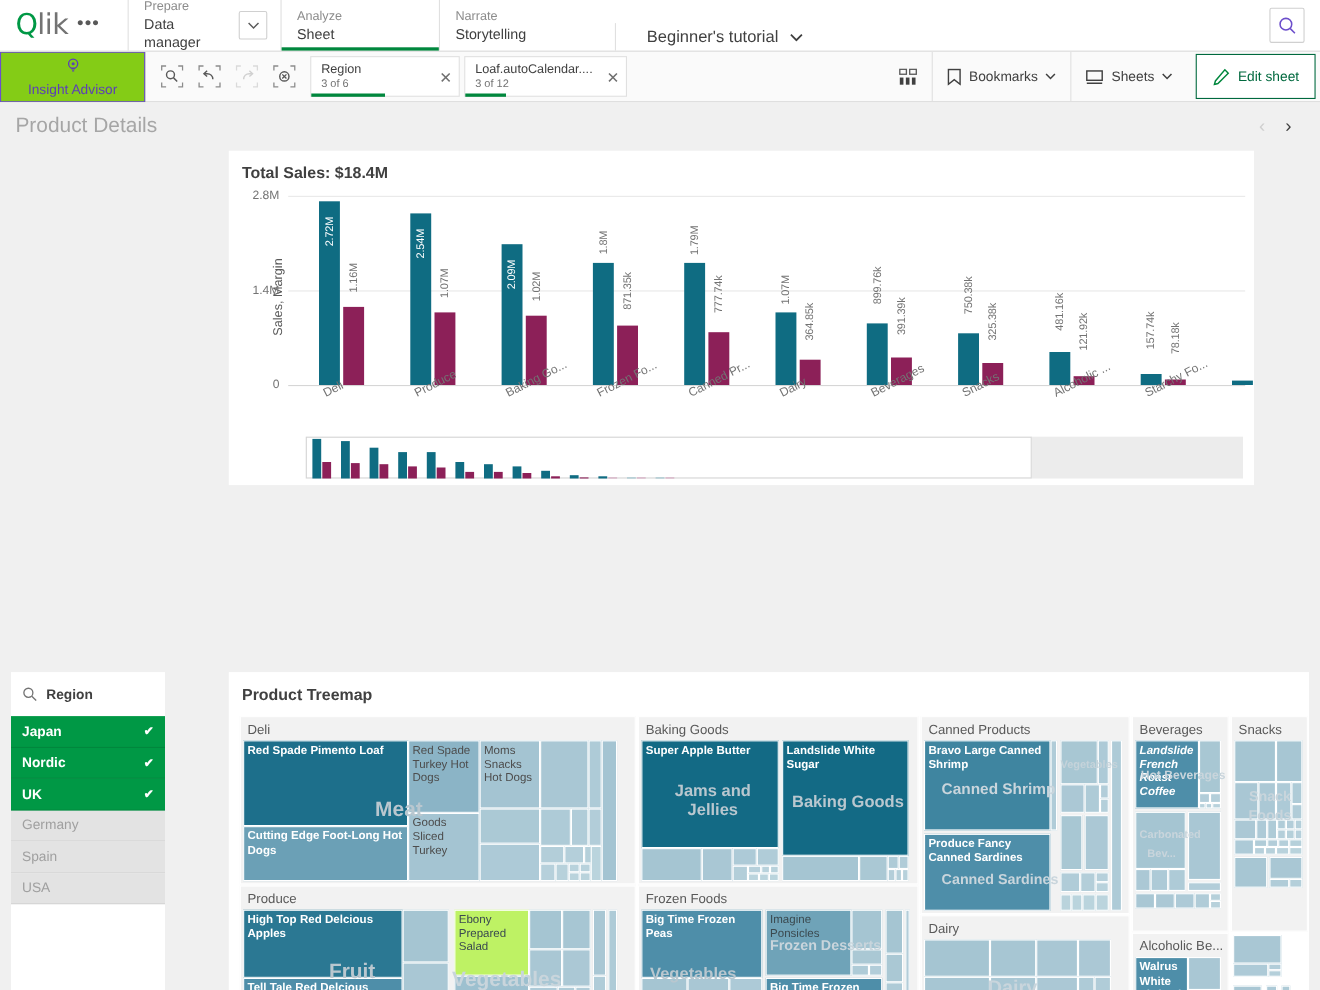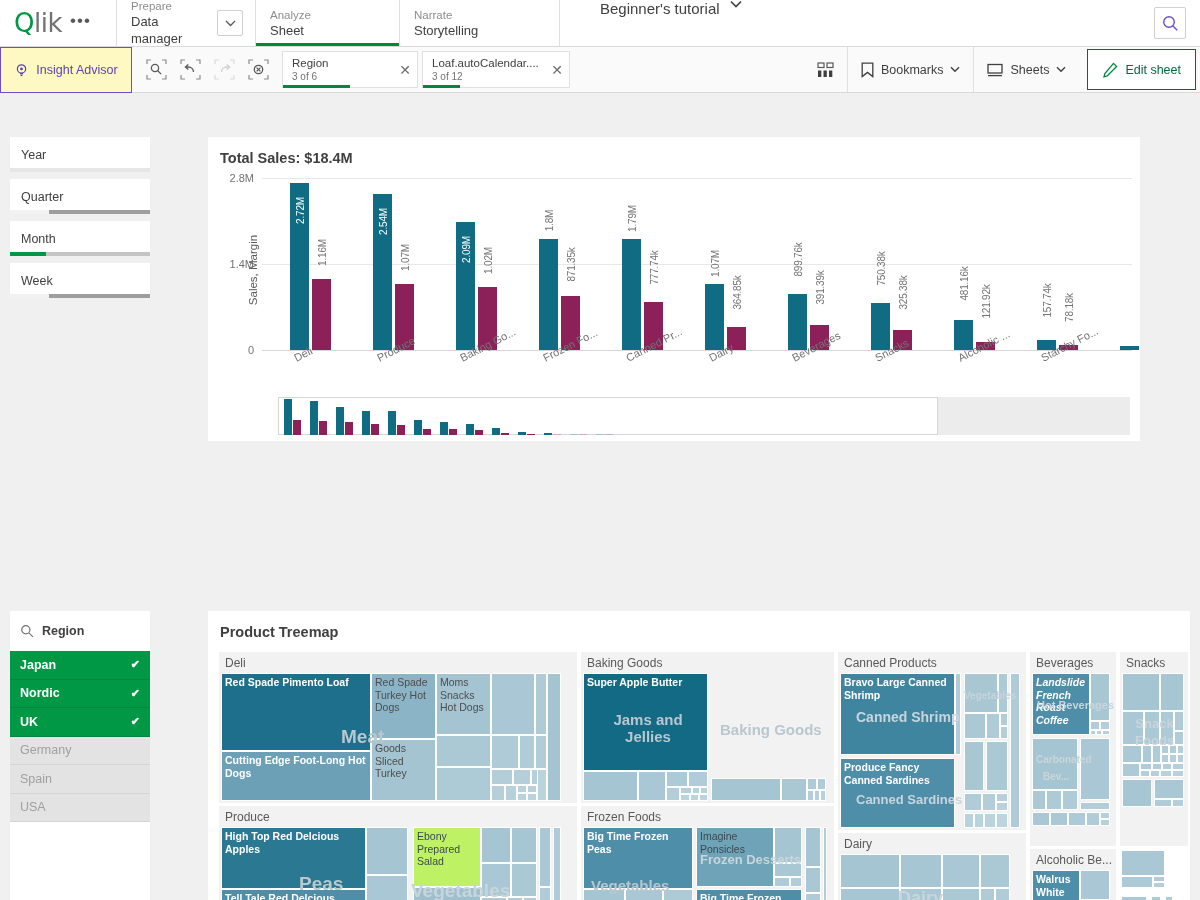--- a/index.html
+++ b/index.html
@@ -32,36 +32,36 @@
   }
   .prepare-wrap { display: flex; border-left: 1px solid #e0e0e0; }
   .prepare-wrap .nav-sec { border-left: none; width: 100px; }
   .chev-box {
     width: 26px; height: 26px; border: 1px solid #d0d0d0; border-radius: 2px;
     display:flex; align-items:center; justify-content:center; align-self:center;
     margin-right: 12px; color:#595959; font-size: 11px; background:#fff;
   }
   .sec-analyze { width: 144px; }
   .sec-narrate { width: 160px; }
-  .app-title-zone { flex: 1; display: flex; align-items: flex-start; padding-left: 40px; border-left: 1px solid #e0e0e0; gap: 10px; }
+  .app-title-zone { flex: 1; display: flex; align-items: center; padding-left: 28px; border-left: 1px solid #e0e0e0; gap: 10px; margin-top: 21px; }
   .app-title { font-size: 15px; color: #404040; }
   .topbar-search {
     width: 32px; height: 32px; border: 1px solid #d0d0d0; border-radius: 2px;
     align-self: center; margin-right: 14px; display: flex; align-items: center; justify-content: center;
   }
 
   
   .selbar {
     height: 46px; background: #fafafa; border-bottom: 1px solid #d9d9d9;
     display: flex; align-items: stretch;
   }
   .insight-advisor {
     width: 132px; display: flex; align-items: center; justify-content: center; gap: 7px;
-    border: 1px solid #6c4ecb; background: #fef9c3; color: #5c3fb8; font-size: 12.5px;
-    margin: 0; height: 46px;
+    border: 1px solid #6c4ecb; background: #84cc16; color: #5c3fb8; font-size: 12.5px;
+    margin: 0; height: 46px; flex-direction: column;
   }
   .seltools { display: flex; align-items: center; gap: 10px; padding: 0 12px; }
   .seltool { width: 24px; height: 24px; display:flex; align-items:center; justify-content:center; }
   .chips { display: flex; align-items: stretch; gap: 0; flex: 1; }
   .chip {
     position: relative; background: #fff; border: 1px solid #e0e0e0; margin: 4px 4px 4px 0;
     min-width: 128px; display: flex; align-items: center; padding: 0 6px 0 9px; gap: 8px;
   }
   .chip-txt { flex: 1; }
   .chip-name { font-size: 11.5px; color: #404040; line-height: 14px; white-space: nowrap; overflow: hidden; }
@@ -329,45 +329,28 @@
               <path d="M11.5 1.4l3.1 3.1L5.2 13.9 2 14.8l.9-3.2z" stroke="#00873d" stroke-width="1.3" fill="none"></path>
             </svg>
         </span>
         <span>Edit sheet</span>
       </div>
     </div>
   </div>
 
   <div class="canvas">
 
-
-    <div class="filterpane">
-      <div class="filt">
-        <span>Year</span>
-        <div class="filt-bar" style="background:#e6e6e6;"></div>
-      </div>
-      <div class="filt">
-        <span>Quarter</span>
-        <div class="filt-bar" style="background:#9e9e9e;">
-          <div class="fill" style="width:28%;background:#f2f2f2;"></div>
-        </div>
-      </div>
-      <div class="filt">
-        <span>Month</span>
-        <div class="filt-bar" style="background:#c4c4c4;">
-          <div class="fill" style="width:26%;background:#009845;"></div>
-        </div>
-      </div>
-      <div class="filt">
-        <span>Week</span>
-        <div class="filt-bar" style="background:#9e9e9e;">
-          <div class="fill" style="width:28%;background:#f2f2f2;"></div>
-        </div>
-      </div>
-    </div>
+    <div class="sheet-head">
+      <div class="sheet-title">Product Details</div>
+      <div class="sheet-nav">
+        <span class="nav-arrow disabled">‹</span>
+        <span class="nav-arrow">›</span>
+      </div>
+    </div>
+
 
     <div class="card" id="barcard">
       <div class="card-title">Total Sales: $18.4M</div>
 
       <div class="bar-plot" style="height:184px;margin-top:12px;">
         <div class="yaxis-title" style="left:10px;">Sales, Margin</div>
 
         <div class="ytick" style="top:-6px;width:46px;left:0;">2.8M</div>
         <div class="ytick" style="top:80px;width:46px;left:0;">1.4M</div>
         <div class="ytick" style="top:166px;width:46px;left:0;">0</div>
@@ -630,21 +613,21 @@
             <div class="leaf" style="left:260px;top:36px;width:30px;height:34px;background:#a9c7d4;"></div>
             <div class="leaf" style="left:290px;top:36px;width:26px;height:34px;background:#abc8d5;"></div>
             <div class="leaf" style="left:260px;top:70px;width:26px;height:30px;background:#adcad7;"></div>
             <div class="leaf" style="left:286px;top:70px;width:16px;height:30px;background:#aecbd7;"></div>
             <div class="leaf" style="left:302px;top:70px;width:14px;height:15px;background:#b0ccd8;"></div>
 
             <div class="leaf" style="left:318px;top:0;width:12px;height:60px;background:#a9c7d4;"></div>
             <div class="leaf" style="left:318px;top:60px;width:12px;height:22px;background:#b0ccd8;"></div>
 
             <div class="leaf" style="left:332px;top:0;width:8px;height:127px;background:#aecbd7;"></div>
-            <div class="catlabel" style="left:78px;top:48px;font-size:19px;">Peas</div>
+            <div class="catlabel" style="left:78px;top:48px;font-size:19px;">Fruit</div>
             <div class="catlabel light" style="left:190px;top:55px;font-size:19px;">Vegetables</div>
           </div>
         </div>
 
         <div class="tgroup" style="left:362px;top:0;width:255px;height:153px;">
           <div class="thead">Baking Goods</div>
           <div class="tbody">
             <div class="leaf" style="left:0;top:0;width:125px;height:98px;background:#136a85;">
               <div class="lbl">Super Apple Butter</div>
             </div>
@@ -652,20 +635,23 @@
             <div class="leaf" style="left:55px;top:98px;width:28px;height:30px;background:#a9c7d4;"></div>
             <div class="leaf" style="left:83px;top:98px;width:22px;height:16px;background:#adcad7;"></div>
             <div class="leaf" style="left:105px;top:98px;width:20px;height:16px;background:#b0ccd8;"></div>
             <div class="leaf" style="left:83px;top:114px;width:14px;height:14px;background:#b3ced9;"></div>
             <div class="leaf" style="left:97px;top:114px;width:12px;height:7px;background:#b6d0db;"></div>
             <div class="leaf" style="left:109px;top:114px;width:8px;height:7px;background:#b8d2dc;"></div>
             <div class="leaf" style="left:117px;top:114px;width:8px;height:7px;background:#b8d2dc;"></div>
             <div class="leaf" style="left:97px;top:121px;width:10px;height:7px;background:#bad4dd;"></div>
             <div class="leaf" style="left:107px;top:121px;width:9px;height:7px;background:#bad4dd;"></div>
             <div class="leaf" style="left:116px;top:121px;width:9px;height:7px;background:#bad4dd;"></div>
+            <div class="leaf" style="left:128px;top:0;width:115px;height:105px;background:#136a85;">
+              <div class="lbl">Landslide White Sugar</div>
+            </div>
             <div class="leaf" style="left:128px;top:105px;width:70px;height:23px;background:#a5c5d2;"></div>
             <div class="leaf" style="left:198px;top:105px;width:26px;height:23px;background:#aac8d4;"></div>
             <div class="leaf" style="left:224px;top:105px;width:10px;height:12px;background:#aecbd7;"></div>
             <div class="leaf" style="left:234px;top:105px;width:9px;height:12px;background:#b0ccd8;"></div>
             <div class="leaf" style="left:224px;top:117px;width:7px;height:11px;background:#b3ced9;"></div>
             <div class="leaf" style="left:231px;top:117px;width:6px;height:11px;background:#b5d0da;"></div>
             <div class="leaf" style="left:237px;top:117px;width:6px;height:11px;background:#b7d1db;"></div>
             <div class="catlabel" style="left:22px;top:38px;width:86px;white-space:normal;">
               <span>Jams and Jellies</span>
             </div>

